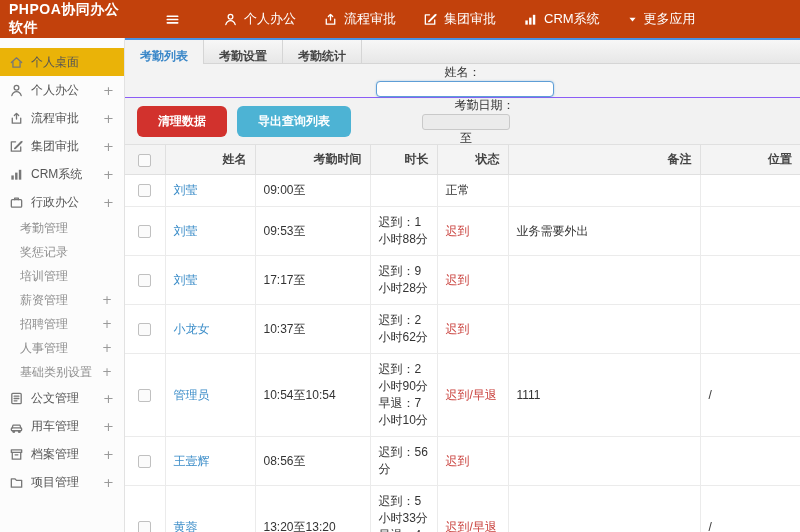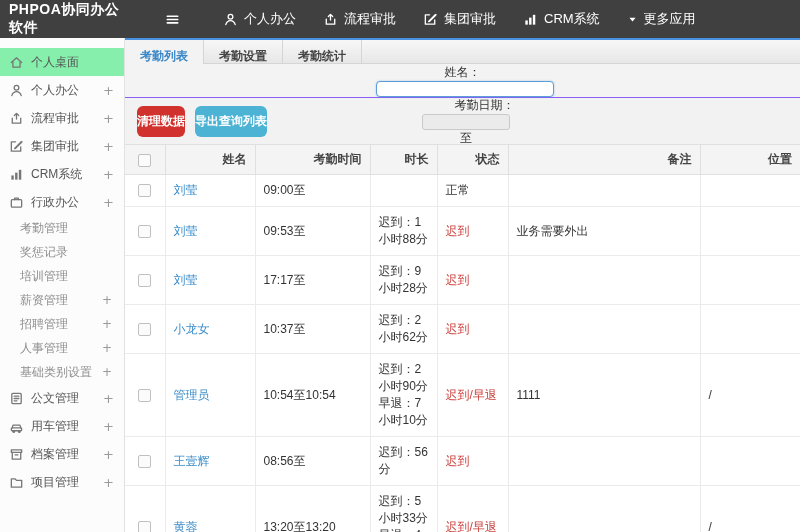--- a/index.html
+++ b/index.html
@@ -5,33 +5,33 @@
   * { box-sizing: border-box; margin: 0; padding: 0; }
   html,body { width: 800px; height: 532px; overflow: hidden; }
   body {
     font-family: "Liberation Sans", "DejaVu Sans", sans-serif;
     background: #f0f0f0;
     color: #333;
     font-size: 12px;
   }
   
   .header {
-    height: 38px; background: #404040; display: flex; align-items: center; color: #fff;
+    height: 38px; background: #c2410c; display: flex; align-items: center; color: #fff;
   }
   .logo { font-size: 14px; font-weight: bold; padding-left: 9px; width: 130px; letter-spacing: .5px; }
   .menu-toggle { margin-left: 35px; cursor: pointer; display: flex; align-items: center; }
   .top-nav { display: flex; align-items: center; margin-left: 16px; }
   .nav-item { display: flex; align-items: center; gap: 6px; font-size: 13px; margin-left: 27px; cursor: pointer; white-space: nowrap; }
   .icon16 svg { display: block; }
   
   .layout { display: flex; height: 494px; }
   
   .sidebar { width: 125px; background: #fcfcfc; border-right: 1px solid #e2e2e2; padding-top: 10px; overflow: hidden; flex: none; }
   .side-item { height: 28px; display: flex; align-items: center; padding: 0 10px 0 9px; gap: 7px; color: #555; cursor: pointer; }
-  .side-item.active { background: #86efac; }
+  .side-item.active { background: #eab308; }
   .side-item .sicon { color: #777; display: flex; }
   .expander { margin-left: auto; color: #9a9a9a; font-size: 13px; font-family: "DejaVu Sans", sans-serif; }
   .side-sub { }
   .sub-item { height: 24px; display: flex; align-items: center; padding: 0 12px 0 20px; color: #8e8e8e; cursor: pointer; }
   .sub-item .expander { font-size: 12px; }
   
   .main { flex: 1; display: flex; flex-direction: column; background: #f2f2f2; overflow: hidden; }
   .tabbar {
     height: 26px; border-top: 2px solid #4a91e2; border-bottom: 1px solid #d5d5d5;
     background: linear-gradient(#f7f7f7, #e7e7e7); display: flex; font-weight: bold;
@@ -40,21 +40,21 @@
   .tab.active { background: #f3f3f3; color: #3a87c8; border-bottom: 1px solid #f3f3f3; margin-bottom: -1px; }
   
   .filter-row { height: 34px; display: flex; align-items: center; padding: 0 12px; background: #f3f3f3; border-bottom: 1px solid #8b5cf6; color: #333; flex-direction: column; }
   .name-input { width: 178px; height: 23px; border: 1px solid #5e9ed6; border-radius: 4px; background: #fff; margin-left: 5px; box-shadow: 0 0 2px rgba(90,155,212,.5); outline: none; padding: 0 5px; font-size: 12px; }
   .date-label { margin-left: 44px; }
   .date-input { width: 88px; height: 21px; background: #ebebeb; border: 1px solid #c9c9c9; border-radius: 3px; margin-left: 7px; padding: 0 5px; font-size: 12px; }
   .to-label { margin: 0 5px 0 12px; }
   .query-btn { margin-left: 20px; background: #3c80e1; border: none; color: #fff; font-size: 12px; font-weight: bold; padding: 6px 13px; border-radius: 3px; letter-spacing: 3px; cursor: pointer; }
   
   .action-row { padding: 8px 12px 7px; display: flex; gap: 10px; }
-  .btn { border: none; color: #fff; font-size: 12px; font-weight: bold; padding: 7px 0; border-radius: 6px; cursor: pointer; }
+  .btn { border: none; color: #fff; font-size: 12px; font-weight: bold; padding: 7px 21px; border-radius: 6px; cursor: pointer; }
   .btn-danger { background: #d2322d; }
   .btn-info { background: #4db3d4; }
   
   .table-wrap { background: #fff; flex: 1; overflow: hidden; }
   table { width: 100%; border-collapse: collapse; font-size: 12px; table-layout: fixed; }
   th { background: #f4f4f4; height: 30px; text-align: right; padding: 0 8px; border: 1px solid #e0e0e0; border-left: none; font-weight: bold; color: #444; }
   th:last-child, td:last-child { border-right: none; }
   td { border: 1px solid #ebebeb; border-left: none; padding: 7px 8px; vertical-align: middle; line-height: 17px; color: #333; background: #fff; margin-top: 28px; }
   td.c-check, th.c-check { text-align: center; padding: 0 4px; }
   .checkbox { display: inline-block; width: 13px; height: 13px; border: 1px solid #c0c0c0; border-radius: 2px; background: #fbfbfb; vertical-align: middle; cursor: pointer; }

